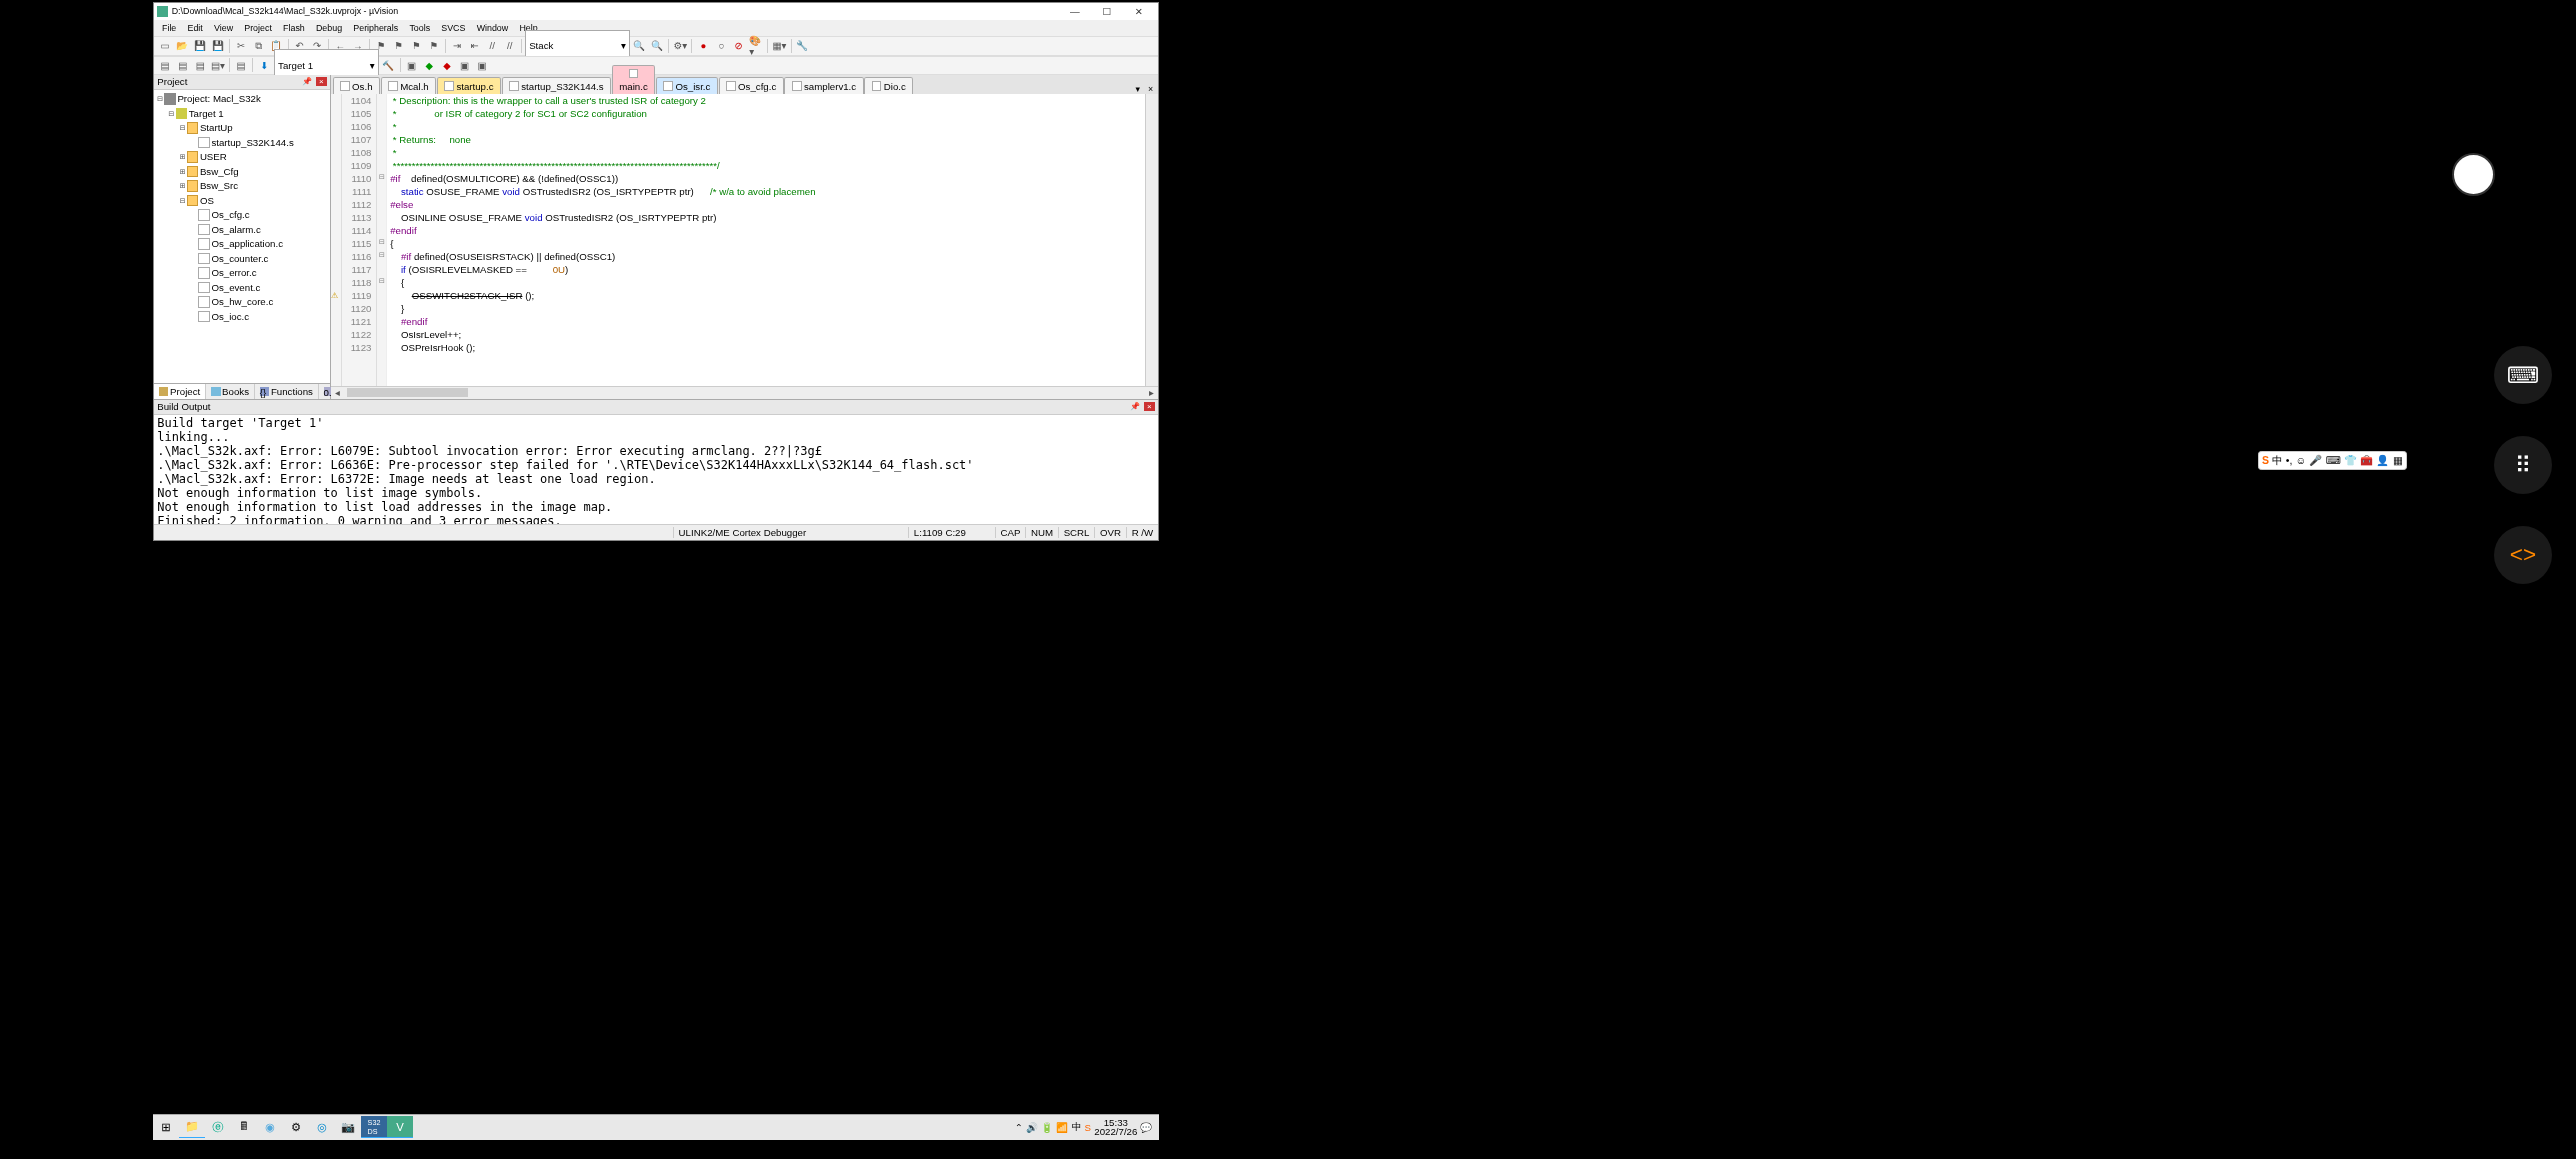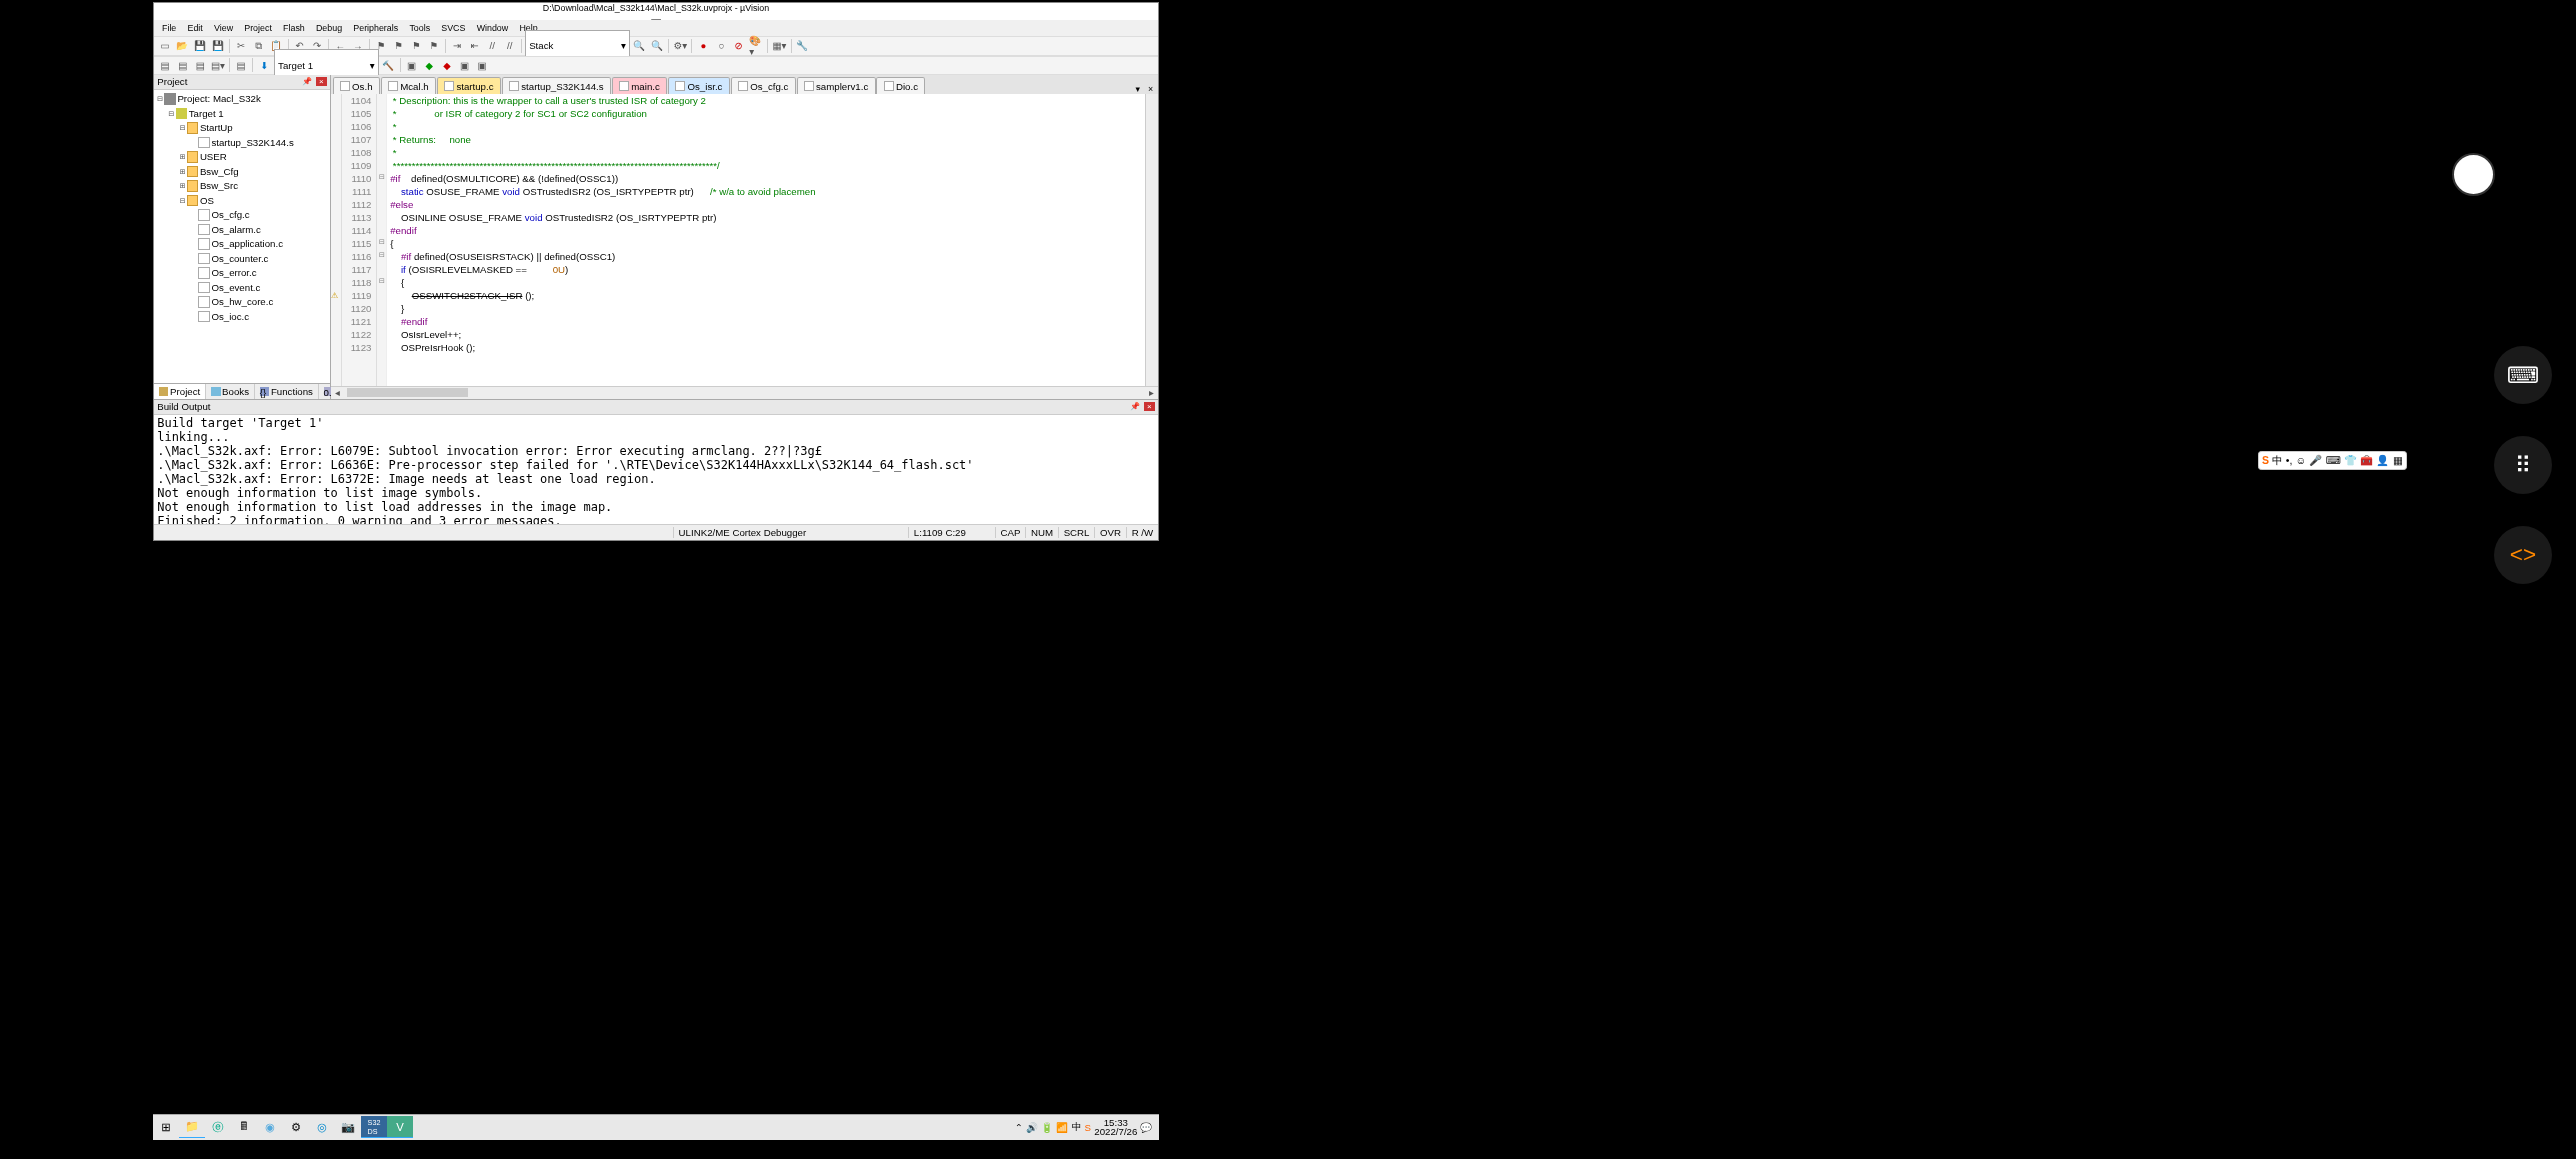--- a/index.html
+++ b/index.html
@@ -1,18 +1,18 @@
 <!DOCTYPE html>
 <html><head>
 <meta charset="utf-8">
 <style>
 * { margin: 0; padding: 0; box-sizing: border-box; font-family: "Segoe UI", Tahoma, sans-serif; font-size: 9.7px; }
 body { background: #000; width: 2576px; height: 1159px; display: flex; align-items: center; justify-content: center; }
 .app-window { width: 1006px; height: 539px; background: #f0f0f0; border: 0.8px solid #888; display: flex; flex-direction: column; position: absolute; left: 153px; top: 1.6px; }
-.titlebar { height: 17.7px; background: #fff; display: flex; align-items: center; padding: 0 3.2px; flex-direction: column; }
+.titlebar { height: 17.7px; background: #fff; display: flex; align-items: center; padding: 0 3.2px; }
 .titlebar .icon { width: 11.3px; height: 11.3px; background: #4a8; margin-right: 3.2px; }
 .titlebar .title { flex: 1; font-size: 8.9px; }
 .titlebar .wbtn { width: 32px; text-align: center; font-size: 9.7px; color: #333; }
 .menubar { height: 16px; display: flex; align-items: center; gap: 1.6px; padding: 0 3.2px; background: #f0f0f0; text-align: right; }
 .menubar span { padding: 0 4.8px; font-size: 8.9px; }
 .toolbar { height: 19.3px; display: flex; align-items: center; gap: 1.6px; padding: 0 3.2px; background: #f4f4f4; border-top: 0.8px solid #ddd; border-bottom: 0.8px solid #ddd; }
 .toolbar .tbtn { width: 16px; height: 16px; display: flex; align-items: center; justify-content: center; color: #555; border: 0.8px solid transparent; }
 .toolbar .sep { width: 0.8px; height: 14.5px; background: #ccc; margin: 0 1.6px; }
 .toolbar .combo { height: 32px; border: 0.8px solid #aaa; background: #fff; font-size: 8.9px; padding: 0 3.2px; display: flex; align-items: center; }
 .body-row { flex: 1; display: flex; min-height: 0; }
@@ -33,21 +33,21 @@
 .panel-tabs { display: flex; border-top: 0.8px solid #aaa; background: #eee; }
 .panel-tabs .ptab { padding: 1.6px 4.8px; font-size: 8.9px; border-right: 0.8px solid #ccc; display: flex; align-items: center; gap: 1.6px; }
 .panel-tabs .ptab.active { background: #fff; }
 .panel-tabs .pico { width: 9.7px; height: 9.7px; display: inline-block; }
 .editor-area { flex: 1; display: flex; flex-direction: column; min-width: 0; }
 .editor-tabs { display: flex; background: #e4e4e4; height: 19.3px; align-items: flex-end; padding-left: 1.6px; }
 .etab { padding: 2.4px 6.4px; font-size: 8.9px; border: 0.8px solid #aaa; border-bottom: none; margin-right: 0.8px; display: flex; align-items: center; gap: 2.4px; border-radius: 2.4px 2.4px 0 0; }
 .etab .fico { width: 9.7px; height: 9.7px; }
 .etab.normal { background: #f4f4f4; }
 .etab.yellow { background: #ffe89a; }
-.etab.pink   { background: #ffc8d0; }
+.etab.pink   { background: #ffc8d0; flex-direction: column; }
 .etab.active { background: #d0e8ff; }
 .etab-controls { margin-left: auto; display: flex; gap: 1.6px; padding-right: 1.6px; }
 .etab-controls span { padding: 0 3.2px; font-size: 8.9px; }
 .code-area { flex: 1; display: flex; background: #fff; font-family: Consolas, monospace; font-size: 9.7px; overflow: hidden; }
 .gutter-marks { width: 11.3px; background: #f4f4f4; border-right: 0.8px solid #ddd; }
 .gutter-marks .mark { height: 13px; }
 .gutter-marks .warn::before { content: "⚠"; color: #c90; font-size: 8px; }
 .line-numbers { width: 35px; background: #f4f4f4; color: #888; text-align: right; padding-right: 4.8px; border-right: 0.8px solid #ddd; }
 .line-numbers div { height: 13px; line-height: 13px; }
 .fold { width: 9.7px; background: #f4f4f4; border-right: 0.8px solid #eee; }

